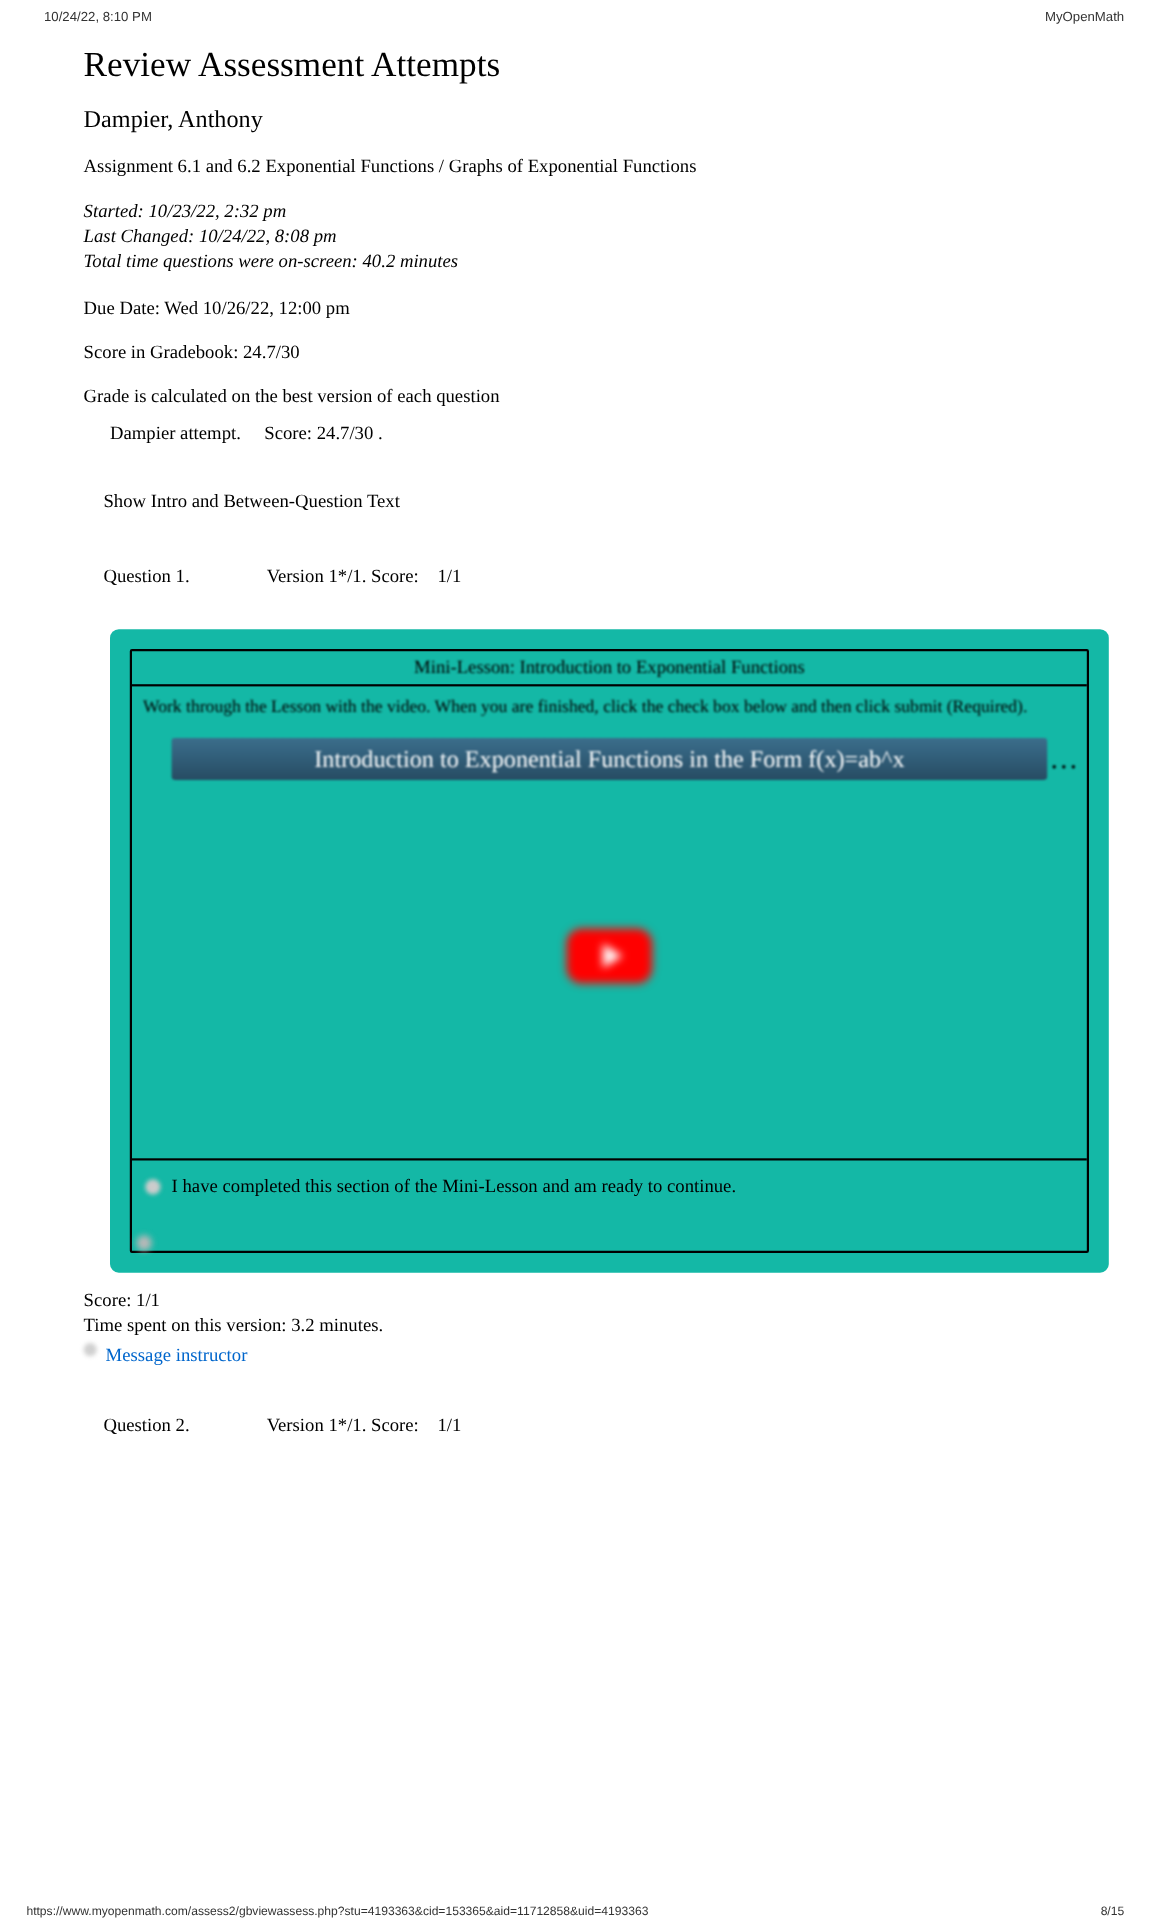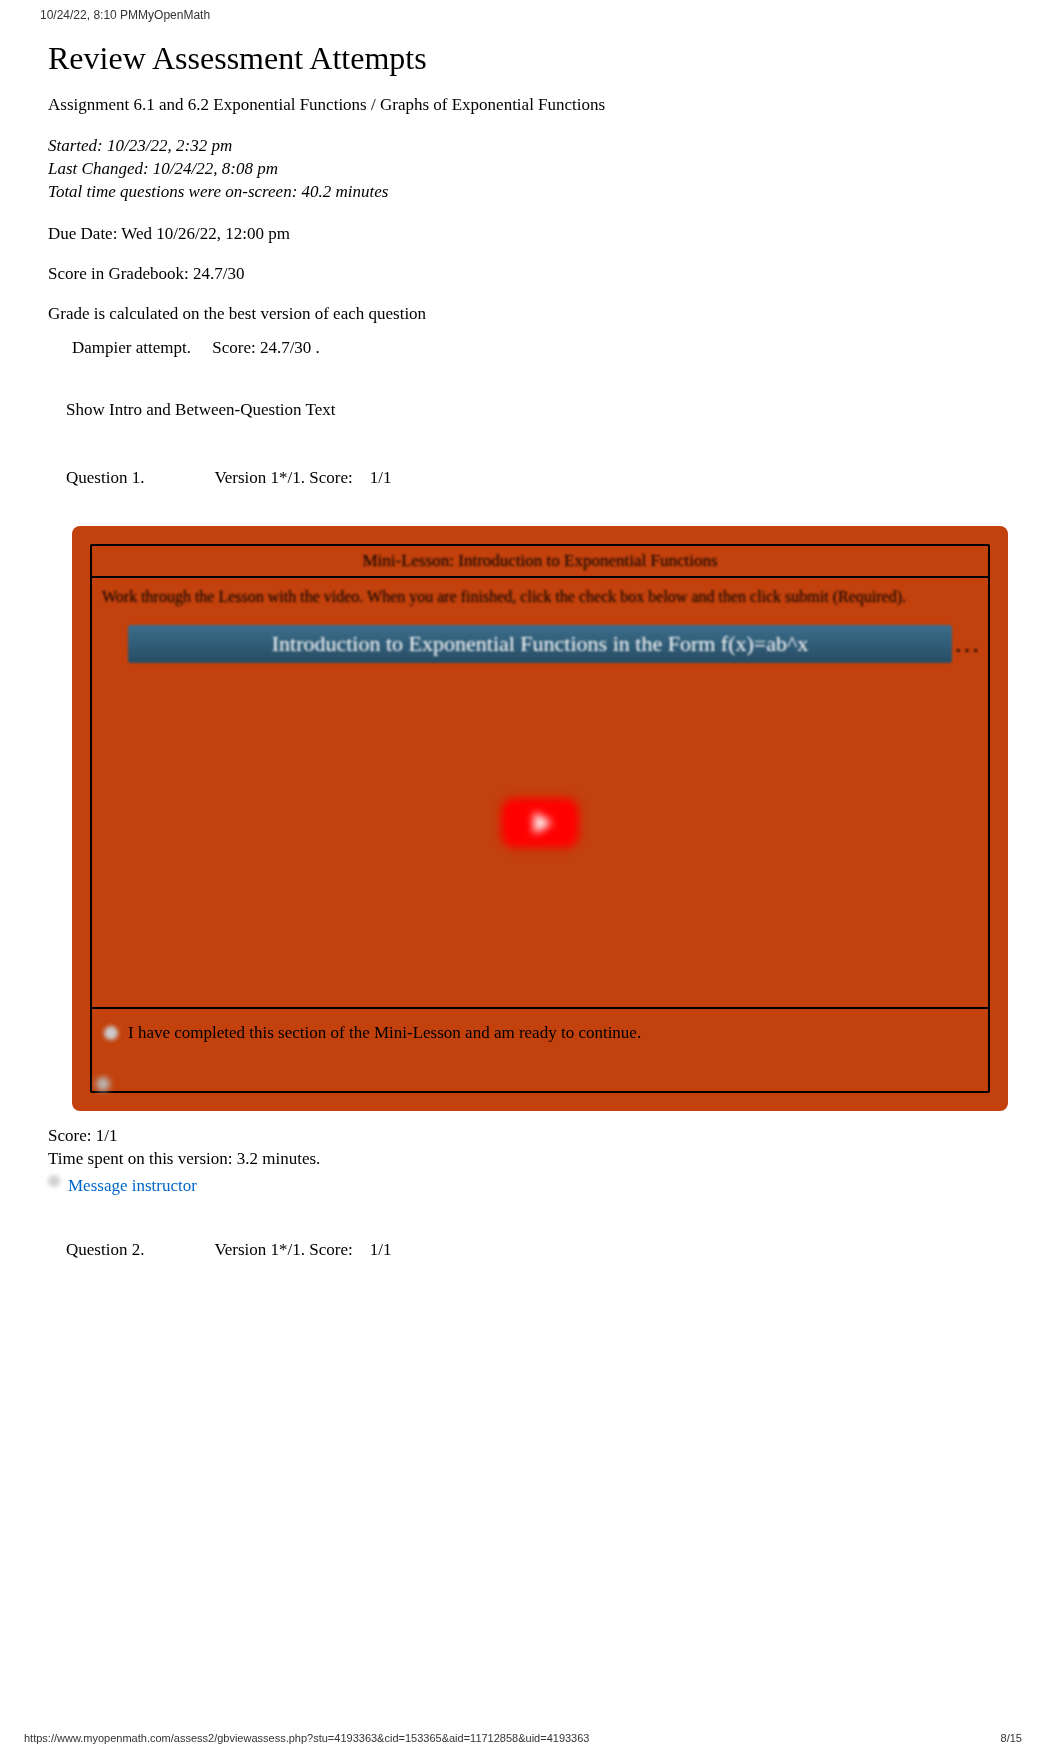--- a/index.html
+++ b/index.html
@@ -6,27 +6,28 @@
   body {
     font-family: Georgia, 'Times New Roman', serif;
     background: #fff;
     color: #000;
     width: 1062px;
     min-height: 1752px;
     position: relative;
   }
   .print-header {
     display: flex;
+    justify-content: space-between;
     padding: 8px 40px;
     font-size: 12px;
     font-family: Arial, sans-serif;
     color: #333;
   }
   .main {
-    padding: 0 54px 20px 48px;
+    padding: 0 54px 20px 76px;
   }
   .page-title {
     font-size: 32px;
     font-weight: normal;
     margin: 10px 0 18px 0;
   }
   .student-name {
     font-size: 22px;
     font-weight: normal;
     margin-bottom: 20px;
@@ -80,21 +81,21 @@
     align-items: center;
   }
   .question-bar .qnum { margin-right: 60px; }
   .version-badge {
     display: inline-block;
     background: #fff;
     border-radius: 6px;
     padding: 4px 10px;
   }
   .question-body {
-    background: #c2410c;
+    background: #14b8a6;
     border-radius: 8px;
     padding: 18px;
     margin-left: 24px;
     margin-bottom: 8px;
   }
   .mini-lesson-box {
     border: 2px solid #000;
     border-radius: 2px;
   }
   .mini-lesson-title-wrap {
@@ -218,20 +219,21 @@
 
 <div class="print-header">
   <span>10/24/22, 8:10 PM</span>
   <span>MyOpenMath</span>
 </div>
 
 <div class="main">
 
   <h1 class="page-title">Review Assessment Attempts</h1>
 
+  <h2 class="student-name">Dampier, Anthony</h2>
 
   <div class="assignment-name">Assignment 6.1 and 6.2 Exponential Functions / Graphs of Exponential Functions</div>
 
   <div class="meta-block">
     <div>Started: 10/23/22, 2:32 pm</div>
     <div>Last Changed: 10/24/22, 8:08 pm</div>
     <div>Total time questions were on-screen: 40.2 minutes</div>
   </div>
 
   <div class="due-date">Due Date: Wed 10/26/22, 12:00 pm</div>

